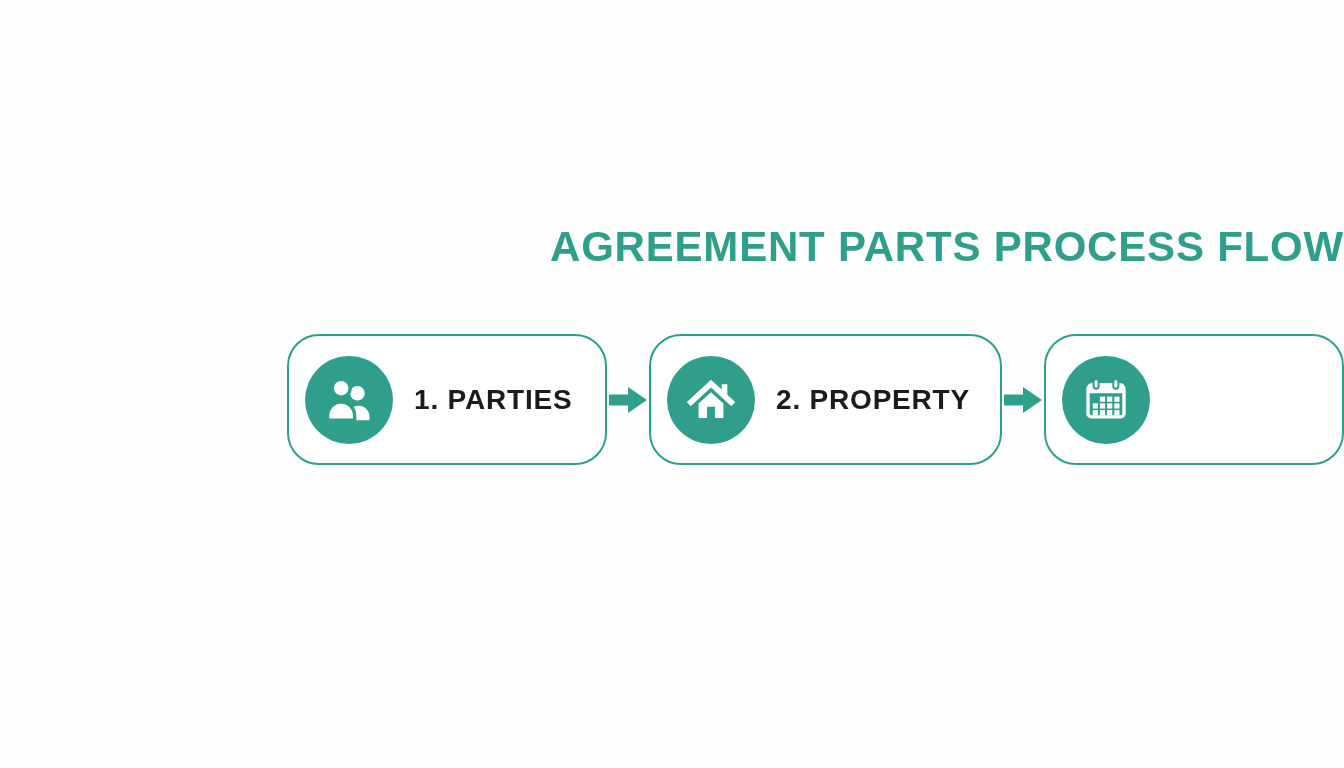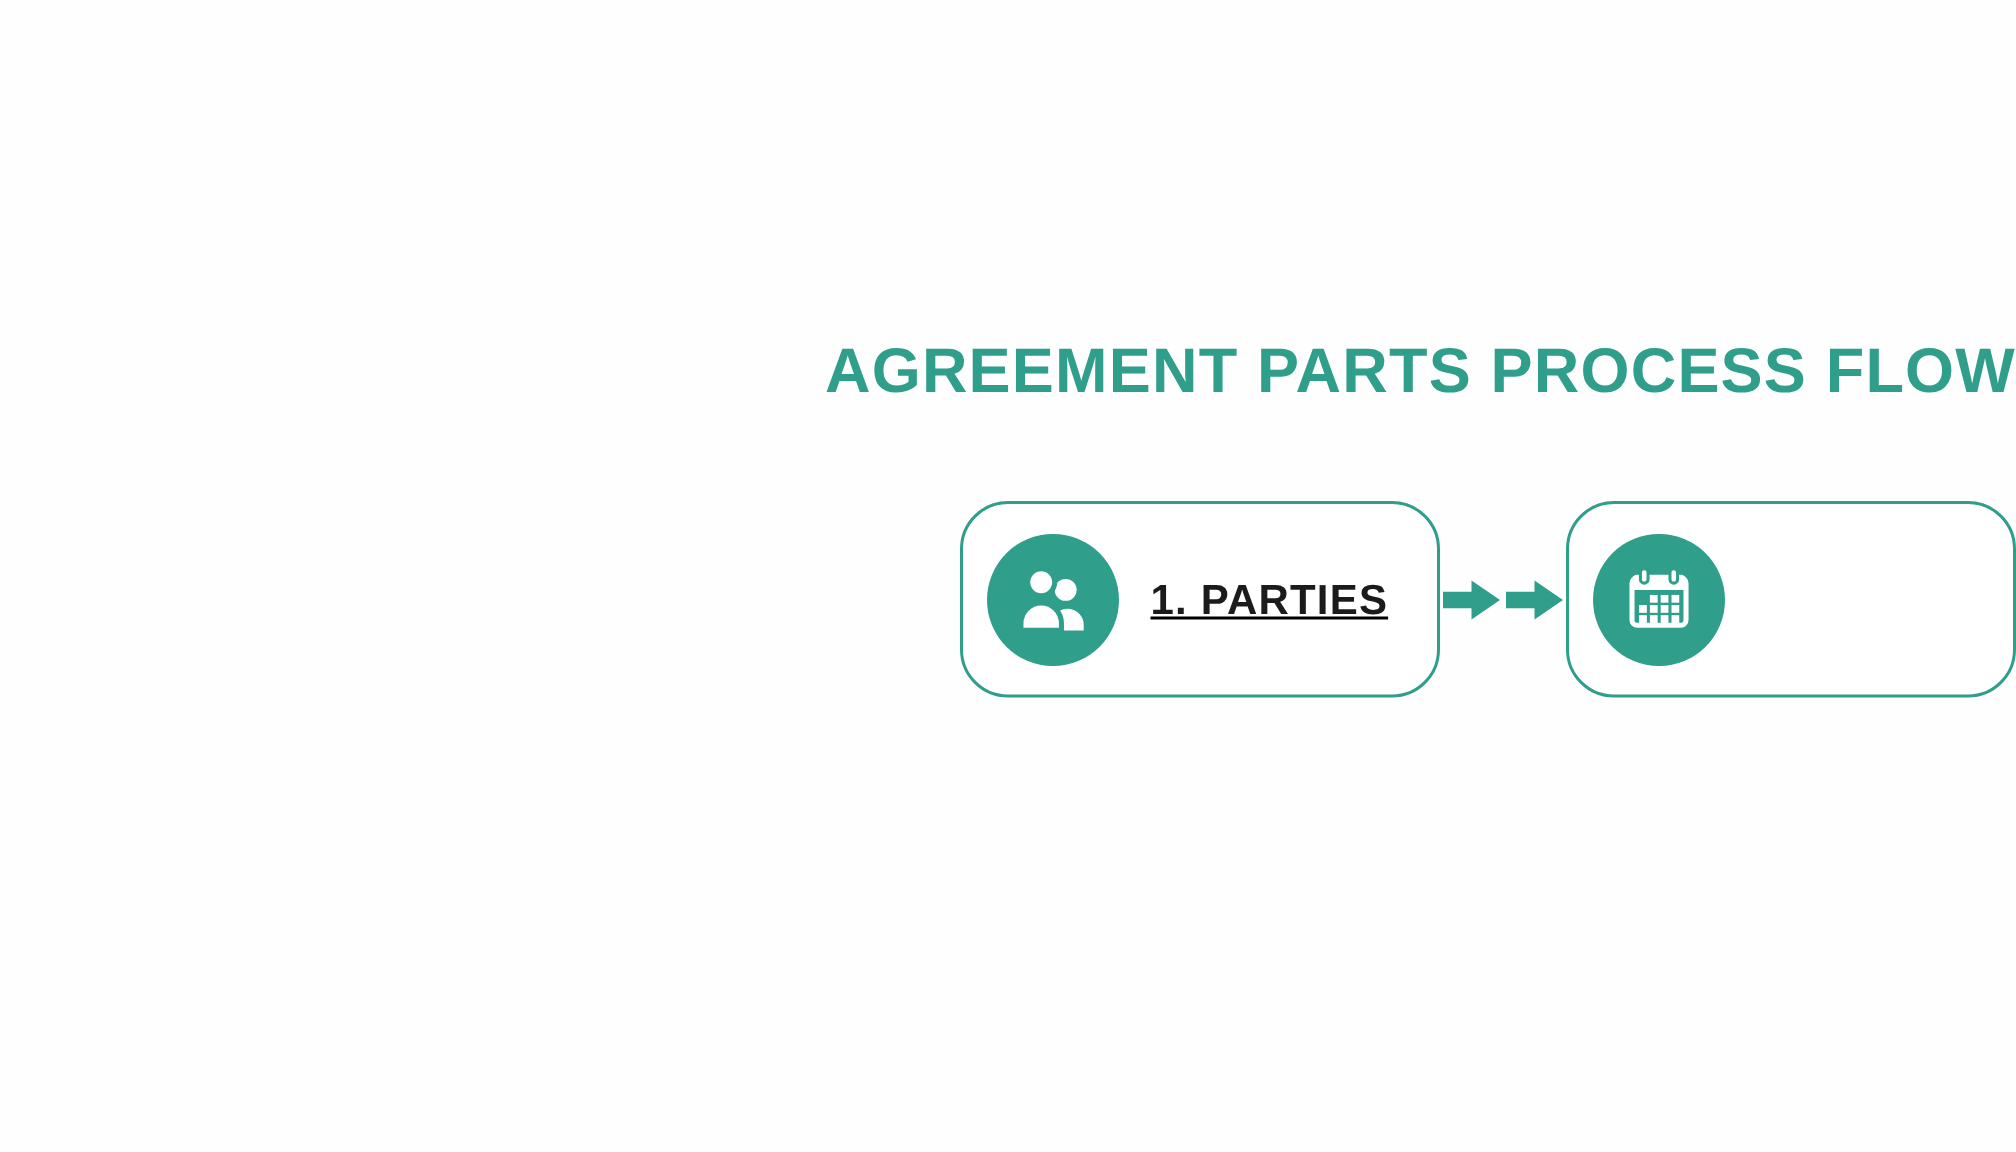--- a/index.html
+++ b/index.html
@@ -23,21 +23,20 @@
     font-weight:bold;
     letter-spacing:0.8px;
     color:var(--accent);
     line-height:1.1;
     text-align:center;
   }
   .flow{
     margin-top:64px;
     display:flex;
     align-items:center;
-    text-decoration:underline;
   }
   .step{
     height:131px;
     background:#ffffff;
     border:2px solid var(--accent);
     border-radius:32px;
     display:flex;
     align-items:center;
     gap:21px;
     padding:0 30px 0 16px;
@@ -85,20 +84,31 @@
       </span>
       <span class="step-label">1. PARTIES</span>
     </div>
 
     <span class="connector">
       <svg viewBox="0 0 38 32" aria-hidden="true">
         <path d="M0 10.5 h19 V3 L38 16 L19 29 v-7.5 H0 Z" fill="var(--accent)"></path>
       </svg>
     </span>
 
+    <div class="step w2">
+      <span class="badge">
+        <svg viewBox="0 0 48 48" aria-hidden="true">
+          <rect x="33.5" y="10" width="5" height="10" fill="#ffffff"></rect>
+          <path d="M6 26 L24 9.5 L42 26" fill="none" stroke="#ffffff" stroke-width="5" stroke-linecap="square"></path>
+          <path d="M13 27 L24 17 L35 27 V40 H13 Z" fill="#ffffff"></path>
+          <rect x="20.5" y="30" width="7" height="10" fill="var(--accent)"></rect>
+        </svg>
+      </span>
+      <span class="step-label">2. PROPERTY</span>
+    </div>
 
     <span class="connector">
       <svg viewBox="0 0 38 32" aria-hidden="true">
         <path d="M0 10.5 h19 V3 L38 16 L19 29 v-7.5 H0 Z" fill="var(--accent)"></path>
       </svg>
     </span>
 
     <div class="step w3">
       <span class="badge">
         <svg viewBox="0 0 48 48" aria-hidden="true">

